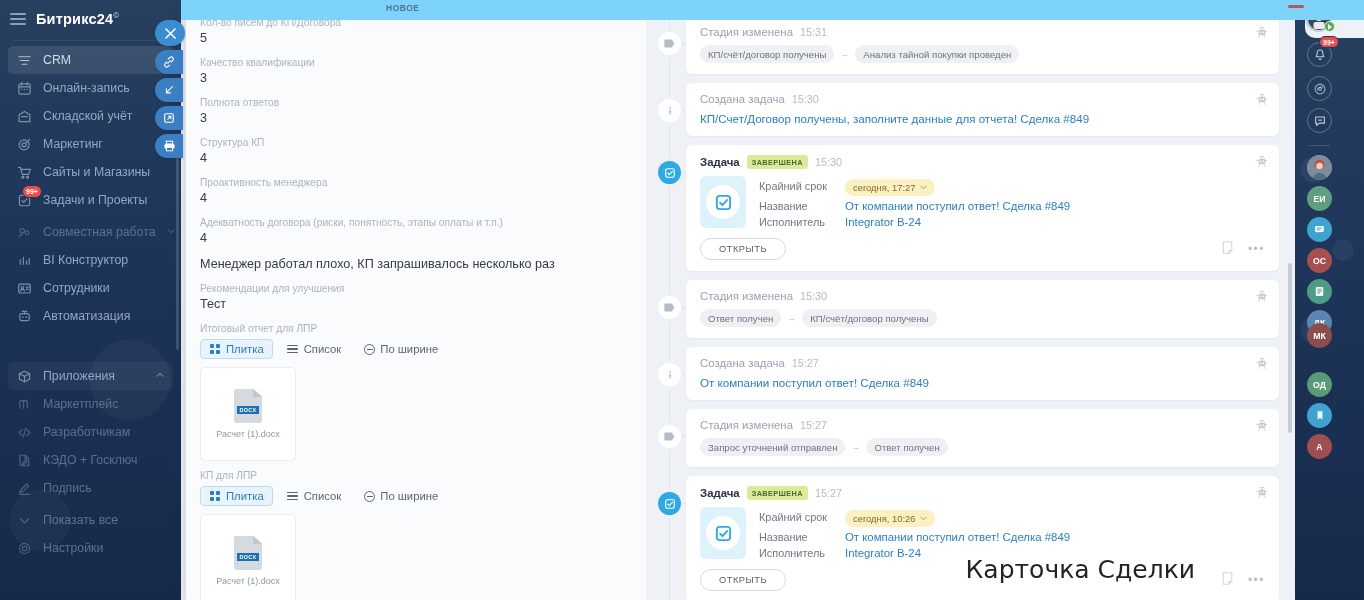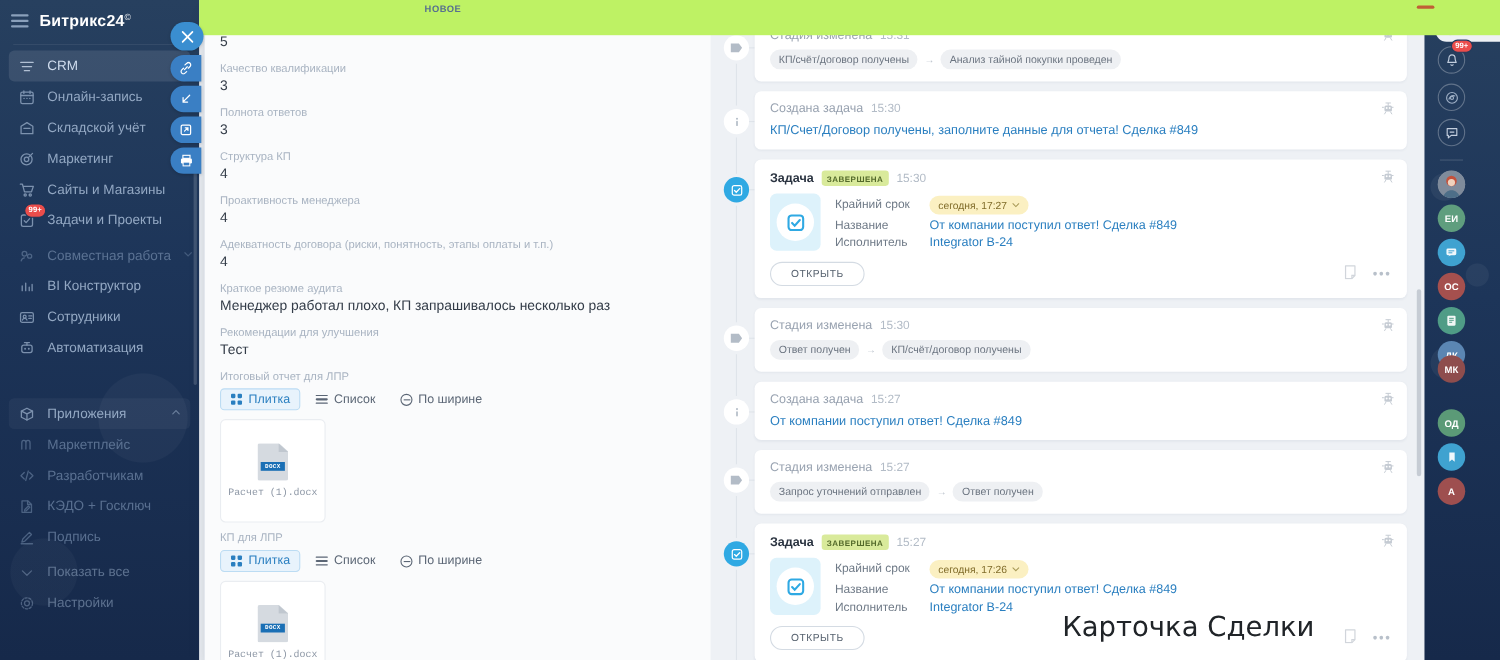--- a/index.html
+++ b/index.html
@@ -45,22 +45,22 @@
   .ln-badge{
     position:absolute;left:14px;top:-1px;background:#eb4d4b;color:#fff;
     font-size:7px;font-weight:700;line-height:1;padding:2px 3px;border-radius:7px;
     border:1.5px solid #1f3657;
   }
   .ln-spacer{height:4px;}
   .ln-scroll{position:absolute;right:2px;top:150px;width:3px;height:200px;background:rgba(255,255,255,.16);border-radius:2px;}
 
   
   .topstrip{
-    position:absolute;left:181px;top:0;right:0;height:32px;
-    background:#bef264;z-index:1;
+    position:absolute;left:181px;top:0;right:0;height:20px;
+    background:#7dd3fc;z-index:1;
   }
   .topstrip .novoe{
     position:absolute;left:205px;top:3px;color:#58708f;font-size:8.5px;
     font-weight:700;letter-spacing:.5px;
   }
   .topstrip .redmark{position:absolute;right:60px;top:5px;width:16px;height:3px;background:#c0392b;border-radius:2px;opacity:.8;}
 
   
   .floatacts{position:absolute;left:155px;top:20px;width:30px;z-index:20;display:flex;flex-direction:column;gap:4px;}
   .fa{
@@ -102,21 +102,21 @@
   .grid4{display:grid;grid-template-columns:1fr 1fr;grid-template-rows:1fr 1fr;gap:1.5px;width:10px;height:10px;}
   .grid4 i{background:currentColor;border-radius:1px;}
   .listic{width:11px;height:9px;display:flex;flex-direction:column;justify-content:space-between;}
   .listic i{display:block;height:1.4px;background:currentColor;border-radius:1px;}
   .listic i:first-child{width:100%}
   .circ{width:11px;height:11px;border:1.3px solid currentColor;border-radius:50%;position:relative;}
   .circ:before{content:"";position:absolute;left:2px;top:4.4px;width:6px;height:1.3px;background:currentColor;}
 
   .filetile{
     width:96px;height:94px;background:#fff;border:1px solid #eaedf1;border-radius:5px;
-    display:flex;flex-direction:column;align-items:center;justify-content:center;gap:6px;font-family:Liberation Mono, monospace;
+    display:flex;flex-direction:column;align-items:center;justify-content:center;gap:6px;
   }
   .docicon{width:28px;height:34px;position:relative;}
   .docicon .sheet{
     position:absolute;inset:0;background:#d5dae0;border-radius:2px;
     clip-path:polygon(0 0,70% 0,100% 22%,100% 100%,0 100%);
   }
   .docicon .fold{position:absolute;right:0;top:0;width:9px;height:8px;background:#c0c7cf;clip-path:polygon(0 0,100% 100%,0 100%);}
   .docicon .lab{
     position:absolute;left:3px;bottom:9px;width:22px;height:8px;background:#1a6fb5;
     color:#fff;font-size:5.4px;font-weight:700;display:flex;align-items:center;justify-content:center;
@@ -470,21 +470,20 @@
               </div>
               <div class="fld">
                 <div class="fld-label">Проактивность менеджера</div>
                 <div class="fld-value">4</div>
               </div>
               <div class="fld">
                 <div class="fld-label">Адекватность договора (риски, понятность, этапы оплаты и т.п.)</div>
                 <div class="fld-value">4</div>
               </div>
               <div class="fld">
-                <div class="fld-label">Краткое резюме аудита</div>
                 <div class="fld-value">Менеджер работал плохо, КП запрашивалось несколько раз</div>
               </div>
               <div class="fld">
                 <div class="fld-label">Рекомендации для улучшения</div>
                 <div class="fld-value">Тест</div>
               </div>
             </div>
           <div id="file-blocks">
               <div style="margin-bottom: 8px;">
                 <div class="fld-label">Итоговый отчет для ЛПР</div>
@@ -774,21 +773,21 @@
                     <span class="ring">
                       <svg width="19" height="19" viewBox="0 0 20 20">
                         <rect x="3" y="3" width="14" height="14" rx="3" stroke="#2fa9e3" stroke-width="2" fill="none"></rect>
                         <path d="M6.4 10.2 8.9 12.8 13.8 7.4" stroke="#2fa9e3" stroke-width="2" fill="none" stroke-linecap="round"></path>
                       </svg>
                     </span>
                   </div>
                   <div class="taskfields">
                     <div class="tf-k">Крайний срок</div>
                     <div><span class="pill-date">
-                        <span>сегодня, 17:26</span>
+                        <span>сегодня, 10:26</span>
                         <svg width="7" height="5" viewBox="0 0 8 5">
                           <path d="M1 1 4 4 7 1" stroke="#a89a58" fill="none" stroke-width="1.1" stroke-linecap="round"></path>
                         </svg>
                       </span></div>
                     <div class="tf-k">Название</div>
                     <div class="tf-v">От компании поступил ответ! Сделка #849</div>
                     <div class="tf-k">Исполнитель</div>
                     <div class="tf-v">Integrator B-24</div>
                   </div>
                 </div>

